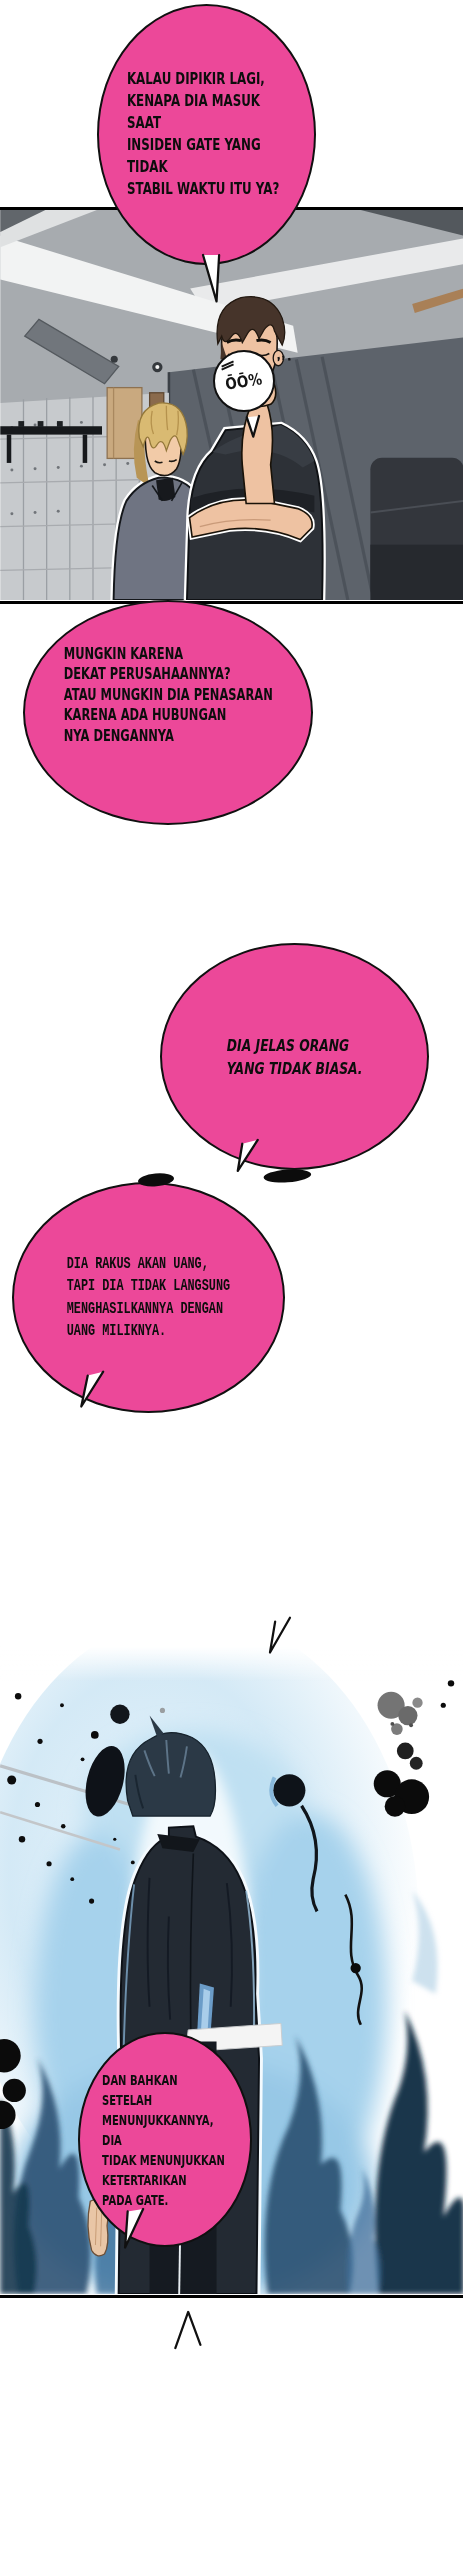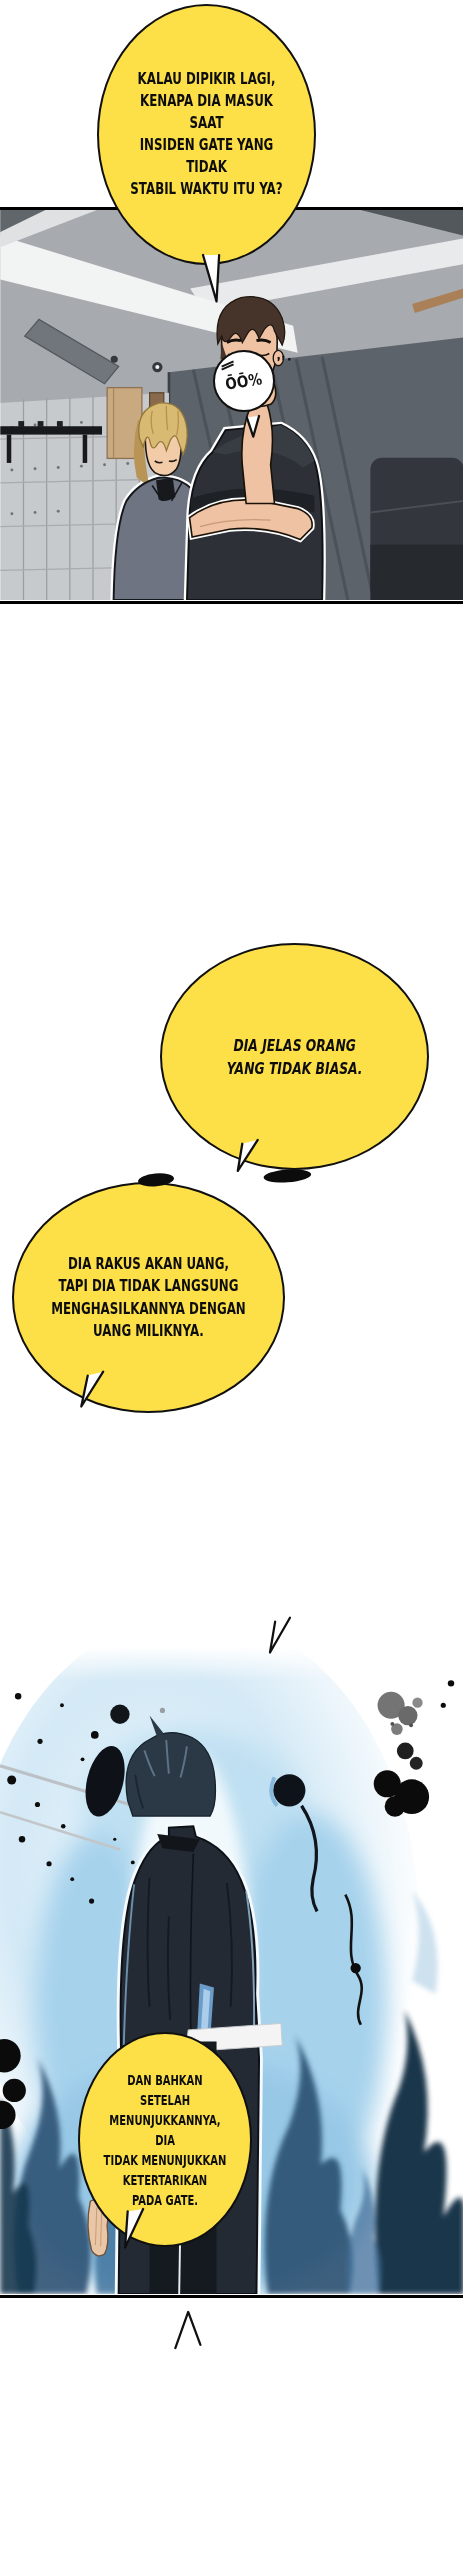--- a/index.html
+++ b/index.html
@@ -2,31 +2,31 @@
 <html style="font-size:10.3px"><head>
 <meta charset="utf-8">
 <style>
   html,body{margin:0;padding:0;background:#e9e9e9;}
   .page{position:relative;width:464px;height:2576px;background:#ffffff;overflow:hidden;
         font-family:"DejaVu Sans",sans-serif;margin:0 auto;}
   .panel{position:absolute;left:0;width:464px;overflow:hidden;box-sizing:border-box;background:#fff;z-index:10;}
   .panel svg{display:block;}
   #panel-locker-room{top:207px;height:397px;border-top:3.2px solid #000;border-bottom:3.2px solid #000;}
   #panel-aura{top:1646px;height:652px;border-bottom:3.9px solid #000;}
-  .bubble{position:absolute;background:#fde047;border:2.3px solid #101010;border-radius:50%;
-          display:flex;align-items:center;justify-content:center;text-align:center;z-index:30;box-sizing:border-box;}
+  .bubble{position:absolute;background:#ec4899;border:2.3px solid #101010;border-radius:50%;
+          display:flex;align-items:center;justify-content:center;z-index:30;box-sizing:border-box;}
   .bubble .txt{display:block;font-weight:700;color:#0d0d0d;white-space:pre-line;
                transform:scaleX(.74);letter-spacing:0;}
   #bubble-1{left:97px;top:3.9px;width:219px;height:261px;}
   #bubble-1 .txt{font-size:16px;line-height:22px;}
   #bubble-2{left:23px;top:600px;width:290px;height:225px;}
   #bubble-2 .txt{font-size:15.5px;line-height:20.6px;padding-bottom:35px;}
   #bubble-3{left:160px;top:943px;width:269px;height:227px;font-style:italic;}
   #bubble-3 .txt{font-size:16.7px;line-height:23px;}
-  #bubble-4{left:11.6px;top:1182px;width:273px;height:231px;}
+  #bubble-4{left:11.6px;top:1182px;width:273px;height:231px;font-family:Liberation Mono, monospace;}
   #bubble-4 .txt{font-size:16px;line-height:22.5px;}
   #bubble-5{left:204px;top:1445px;width:237px;height:214px;}
   #bubble-5 .txt{font-size:15px;line-height:20.6px;padding-bottom:23px;}
   #bubble-6{left:78px;top:2032px;width:174px;height:215px;}
   #bubble-6 .txt{font-size:13.5px;line-height:20px;}
   #bubble-7{left:26.4px;top:2306px;width:233px;height:260px;}
   #bubble-7 .txt{font-size:15px;line-height:21px;padding-top:19.3px;}
   #thought-bubble{position:absolute;left:213px;top:350px;width:62px;height:62px;background:#fff;
       border:2.3px solid #101010;border-radius:50%;display:flex;align-items:center;justify-content:center;z-index:25;box-sizing:border-box;}
   #thought-bubble .sym{font-weight:700;font-size:16px;color:#141414;transform:rotate(-9deg) scaleX(.85);}
@@ -288,20 +288,27 @@
     <span class="sym">ŌŌ%</span>
   </div>
   <div id="thought-marks">’’·</div>
 
   <div class="bubble" id="bubble-1">
     <span class="txt">KALAU DIPIKIR LAGI,
 KENAPA DIA MASUK SAAT
 INSIDEN GATE YANG TIDAK
 STABIL WAKTU ITU YA?</span>
   </div>
+  <div class="bubble" id="bubble-2">
+    <span class="txt">MUNGKIN KARENA
+DEKAT PERUSAHAANNYA?
+ATAU MUNGKIN DIA PENASARAN
+KARENA ADA HUBUNGAN
+NYA DENGANNYA</span>
+  </div>
   <div class="bubble" id="bubble-3">
     <span class="txt">DIA JELAS ORANG
 YANG TIDAK BIASA.</span>
   </div>
   <div class="bubble" id="bubble-4">
     <span class="txt">DIA RAKUS AKAN UANG,
 TAPI DIA TIDAK LANGSUNG
 MENGHASILKANNYA DENGAN
 UANG MILIKNYA.</span>
   </div>

